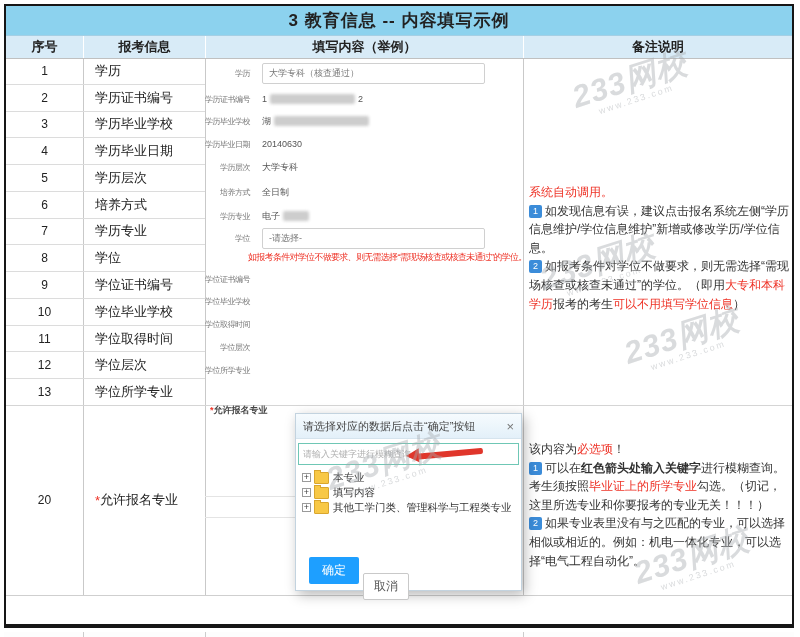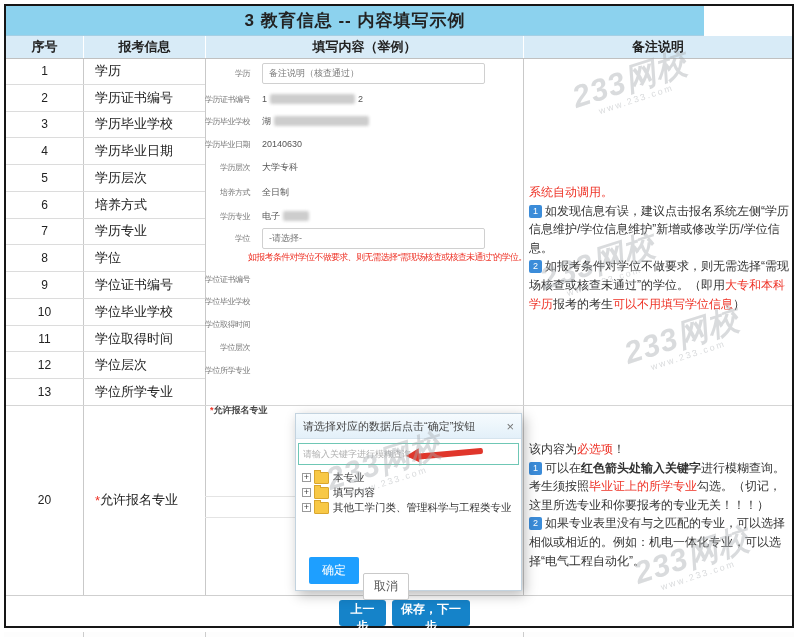--- a/index.html
+++ b/index.html
@@ -2,21 +2,21 @@
 <html style="--title-bar: #8CD2EE; --header-row: #D8EBF7; --primary-button: #1583C9; --ok-button: #1E9FFF; --badge-blue: #3B8CD9; --alert-red: #EE3226; --search-border: #6FC7B5; --folder-yellow: #F8C846;"><head>
 <meta charset="utf-8">
 <style>
   html,body{margin:0;padding:0;background:#fff;}
   .page{position:relative;width:800px;height:637px;background:#fff;overflow:hidden;
         font-family:"Liberation Sans",sans-serif;color:#222;}
   
   .frame{position:absolute;left:4px;top:4px;width:790px;height:624px;box-sizing:border-box;
          border:2px solid #161616;border-bottom-width:4px;}
   
-  .title-bar{position:absolute;left:6px;top:6px;width:698px;height:30px;line-height:30px;
+  .title-bar{position:absolute;left:6px;top:6px;width:786px;height:30px;line-height:30px;
              background:var(--title-bar,#8CD2EE);text-align:center;font-size:17px;font-weight:700;
              letter-spacing:1px;border-bottom:1px solid #a5cfe4;box-sizing:border-box;}
   .header-row{position:absolute;left:6px;top:36px;width:786px;height:22px;display:flex;
               background:var(--header-row,#D8EBF7);box-sizing:border-box;}
   .hcell{display:flex;align-items:center;justify-content:center;font-size:13px;font-weight:700;
          box-sizing:border-box;}
   .hcell+.hcell{border-left:1px solid #fff;}
   .c0{width:77px;}.c1{width:122px;}.c2{width:318px;}.c3{flex:1;}
   
   .vline{position:absolute;top:58px;height:537px;width:1px;background:#c9c9c9;}
@@ -209,21 +209,21 @@
     <div class="no">20</div>
     <div class="lbl">
         <span class="red">*</span>
         <span>允许报名专业</span>
       </div>
   </div>
 
   <div id="form">
       <div class="f-row" style="top: 62px;">
         <span class="f-label">学历</span>
-        <div class="f-input">备注说明（核查通过）</div>
+        <div class="f-input">大学专科（核查通过）</div>
       </div>
       <div class="f-row" style="top: 88px;">
         <span class="f-label">学历证书编号</span>
         <span class="f-val"><span>1</span><span class="mask" style="width: 85px;"></span><span>2</span></span>
       </div>
       <div class="f-row" style="top: 110px;">
         <span class="f-label">学历毕业学校</span>
         <span class="f-val"><span>湖</span><span class="mask" style="width: 95px;"></span></span>
       </div>
       <div class="f-row" style="top: 133px;">
@@ -309,24 +309,20 @@
       </div>
     <button class="btn-ok">确定</button>
     <button class="btn-cancel">取消</button>
   </div>
 
   <div class="red-arrow">
     <i class="head"></i>
     <i class="tail"></i>
   </div>
 
-  <div class="footer">
-    <button class="btn-prev">上一步</button>
-    <button class="btn-next">保存，下一步</button>
-  </div>
 
   <div class="bottom-strip">
     <i class="bs bs1"></i>
     <i class="bs bs2"></i>
     <i class="bs bs3"></i>
   </div>
 
   <div id="wms">
       <div class="wm" style="left: 572px; top: 64px;">
         <div class="wm-main">233网校</div>

